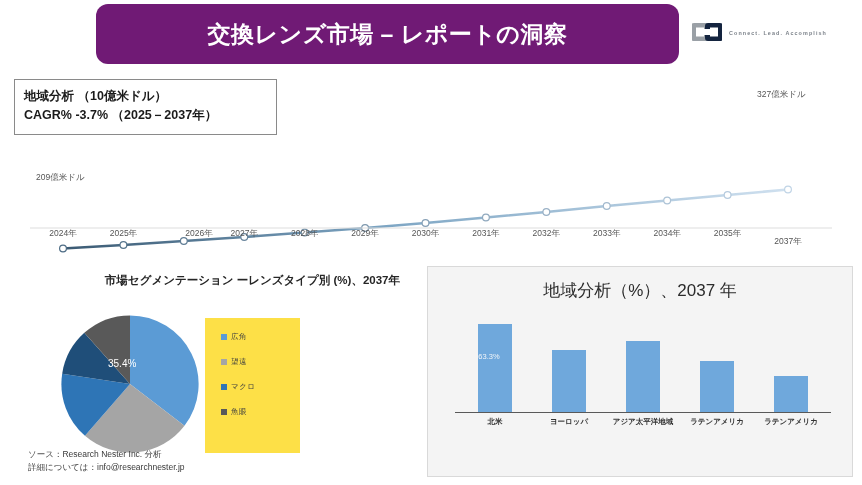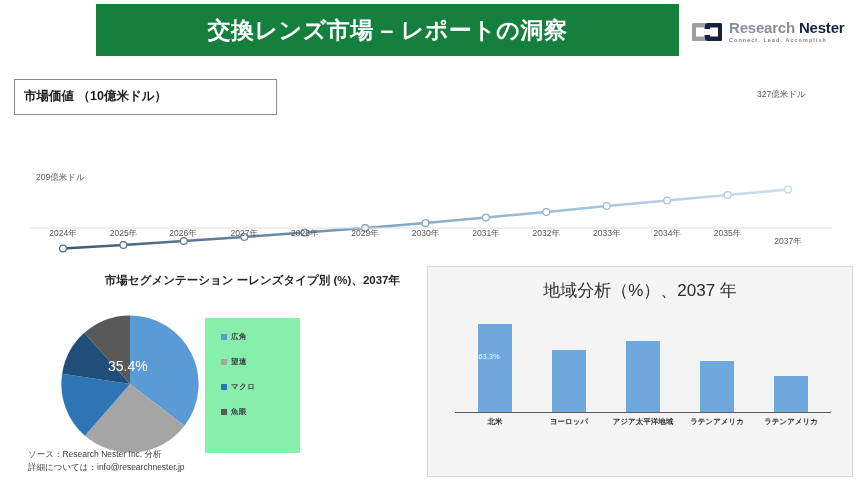--- a/index.html
+++ b/index.html
@@ -15,25 +15,26 @@
     font-family: "Liberation Sans", "DejaVu Sans", sans-serif;
     color: #333;
   }
 
   
   #header-band {
     position: absolute;
     left: 96px;
     top: 4px;
     width: 583px;
-    height: 52px;
-    background: #15803d;
+    height: 60px;
+    background: #701a75;
     display: flex;
     align-items: center;
     justify-content: center;
+    border-radius: 12px;
   }
   #header-title {
     color: #ffffff;
     font-size: 23px;
     font-weight: bold;
     letter-spacing: 0.5px;
     white-space: nowrap;
   }
 
   #logo-area {
@@ -149,34 +150,33 @@
     position: absolute;
     left: 40px;
     top: 42px;
     width: 140px;
     height: 140px;
   }
   #pie-center-label {
     position: absolute;
     left: 108px;
     top: 358px;
-    font-size: 14px;
+    font-size: 10px;
     color: #ffffff;
     white-space: nowrap;
   }
   #pie-legend {
     position: absolute;
     left: 185px;
     top: 46px;
     width: 95px;
     height: 135px;
-    background: #86efac;
+    background: #fde047;
     padding: 6px 0 0 16px;
     box-sizing: border-box;
-    font-weight: bold;
   }
   .legend-row {
     display: flex;
     align-items: center;
     gap: 4px;
     height: 25px;
   }
   .legend-swatch {
     width: 6px;
     height: 6px;
@@ -273,30 +273,27 @@
 <div id="header-band">
   <div id="header-title">交換レンズ市場 – レポートの洞察</div>
 </div>
 
 <div id="logo-area">
   <svg id="logo-mark" viewBox="0 0 30 24">
     <path d="M2 3 h12 a3 3 0 0 1 3 3 v3 h-5 v-1.5 h-8 v9 h8 v-1.5 h5 v3 a3 3 0 0 1 -3 3 h-12 a3 3 0 0 1 -3 -3 v-12 a3 3 0 0 1 3 -3 z" fill="#9aa0a6"></path>
     <path d="M28 21 h-12 a3 3 0 0 1 -3 -3 v-3 h5 v1.5 h8 v-9 h-8 v1.5 h-5 v-3 a3 3 0 0 1 3 -3 h12 a3 3 0 0 1 3 3 v12 a3 3 0 0 1 -3 3 z" fill="#14243f"></path>
   </svg>
   <div id="logo-text-wrap">
-    <div id="logo-name">
-      <span class="lg-research">Research</span>
-      <span class="lg-nester">Nester</span>
-    </div>
     <div id="logo-tagline">Connect. Lead. Accomplish</div>
   </div>
 </div>
 
 <div id="value-box">
-  <div>市場価値 （10億米ドル）</div>
+  <div>地域分析 （10億米ドル）</div>
+  <div>CAGR% -3.7% （2025－2037年）</div>
 </div>
 
 <svg id="line-chart" viewBox="0 0 862 195" preserveAspectRatio="none">
   <defs>
     <linearGradient id="lineGrad" x1="0" y1="0" x2="1" y2="0">
       <stop offset="0%" stop-color="#3b5a73"></stop>
       <stop offset="45%" stop-color="#7ea6c4"></stop>
       <stop offset="100%" stop-color="#cfe0ef"></stop>
     </linearGradient>
   </defs>
@@ -317,21 +314,21 @@
       <circle cx="788" cy="129.5" r="3.4" fill="#ffffff" stroke="rgb(192,212,230)" stroke-width="1.2"></circle>
     </g>
   <line x1="30" y1="168" x2="832" y2="168" stroke="#dddddd" stroke-width="1"></line>
 </svg>
 
 <div id="line-start-label">209億米ドル</div>
 <div id="line-end-label">327億米ドル</div>
 <div id="line-axis-labels">
     <span style="left: 63px;">2024年</span>
     <span style="left: 123.417px;">2025年</span>
-    <span style="left: 183px;">2026年</span>
+    <span style="left: 199px;">2026年</span>
     <span style="left: 244.25px;">2027年</span>
     <span style="left: 304.667px;">2028年</span>
     <span style="left: 365.083px;">2029年</span>
     <span style="left: 425.5px;">2030年</span>
     <span style="left: 485.917px;">2031年</span>
     <span style="left: 546.333px;">2032年</span>
     <span style="left: 606.75px;">2033年</span>
     <span style="left: 667.167px;">2034年</span>
     <span style="left: 727.583px;">2035年</span>
     <span style="left: 788px; margin-top: 8px;">2037年</span>

